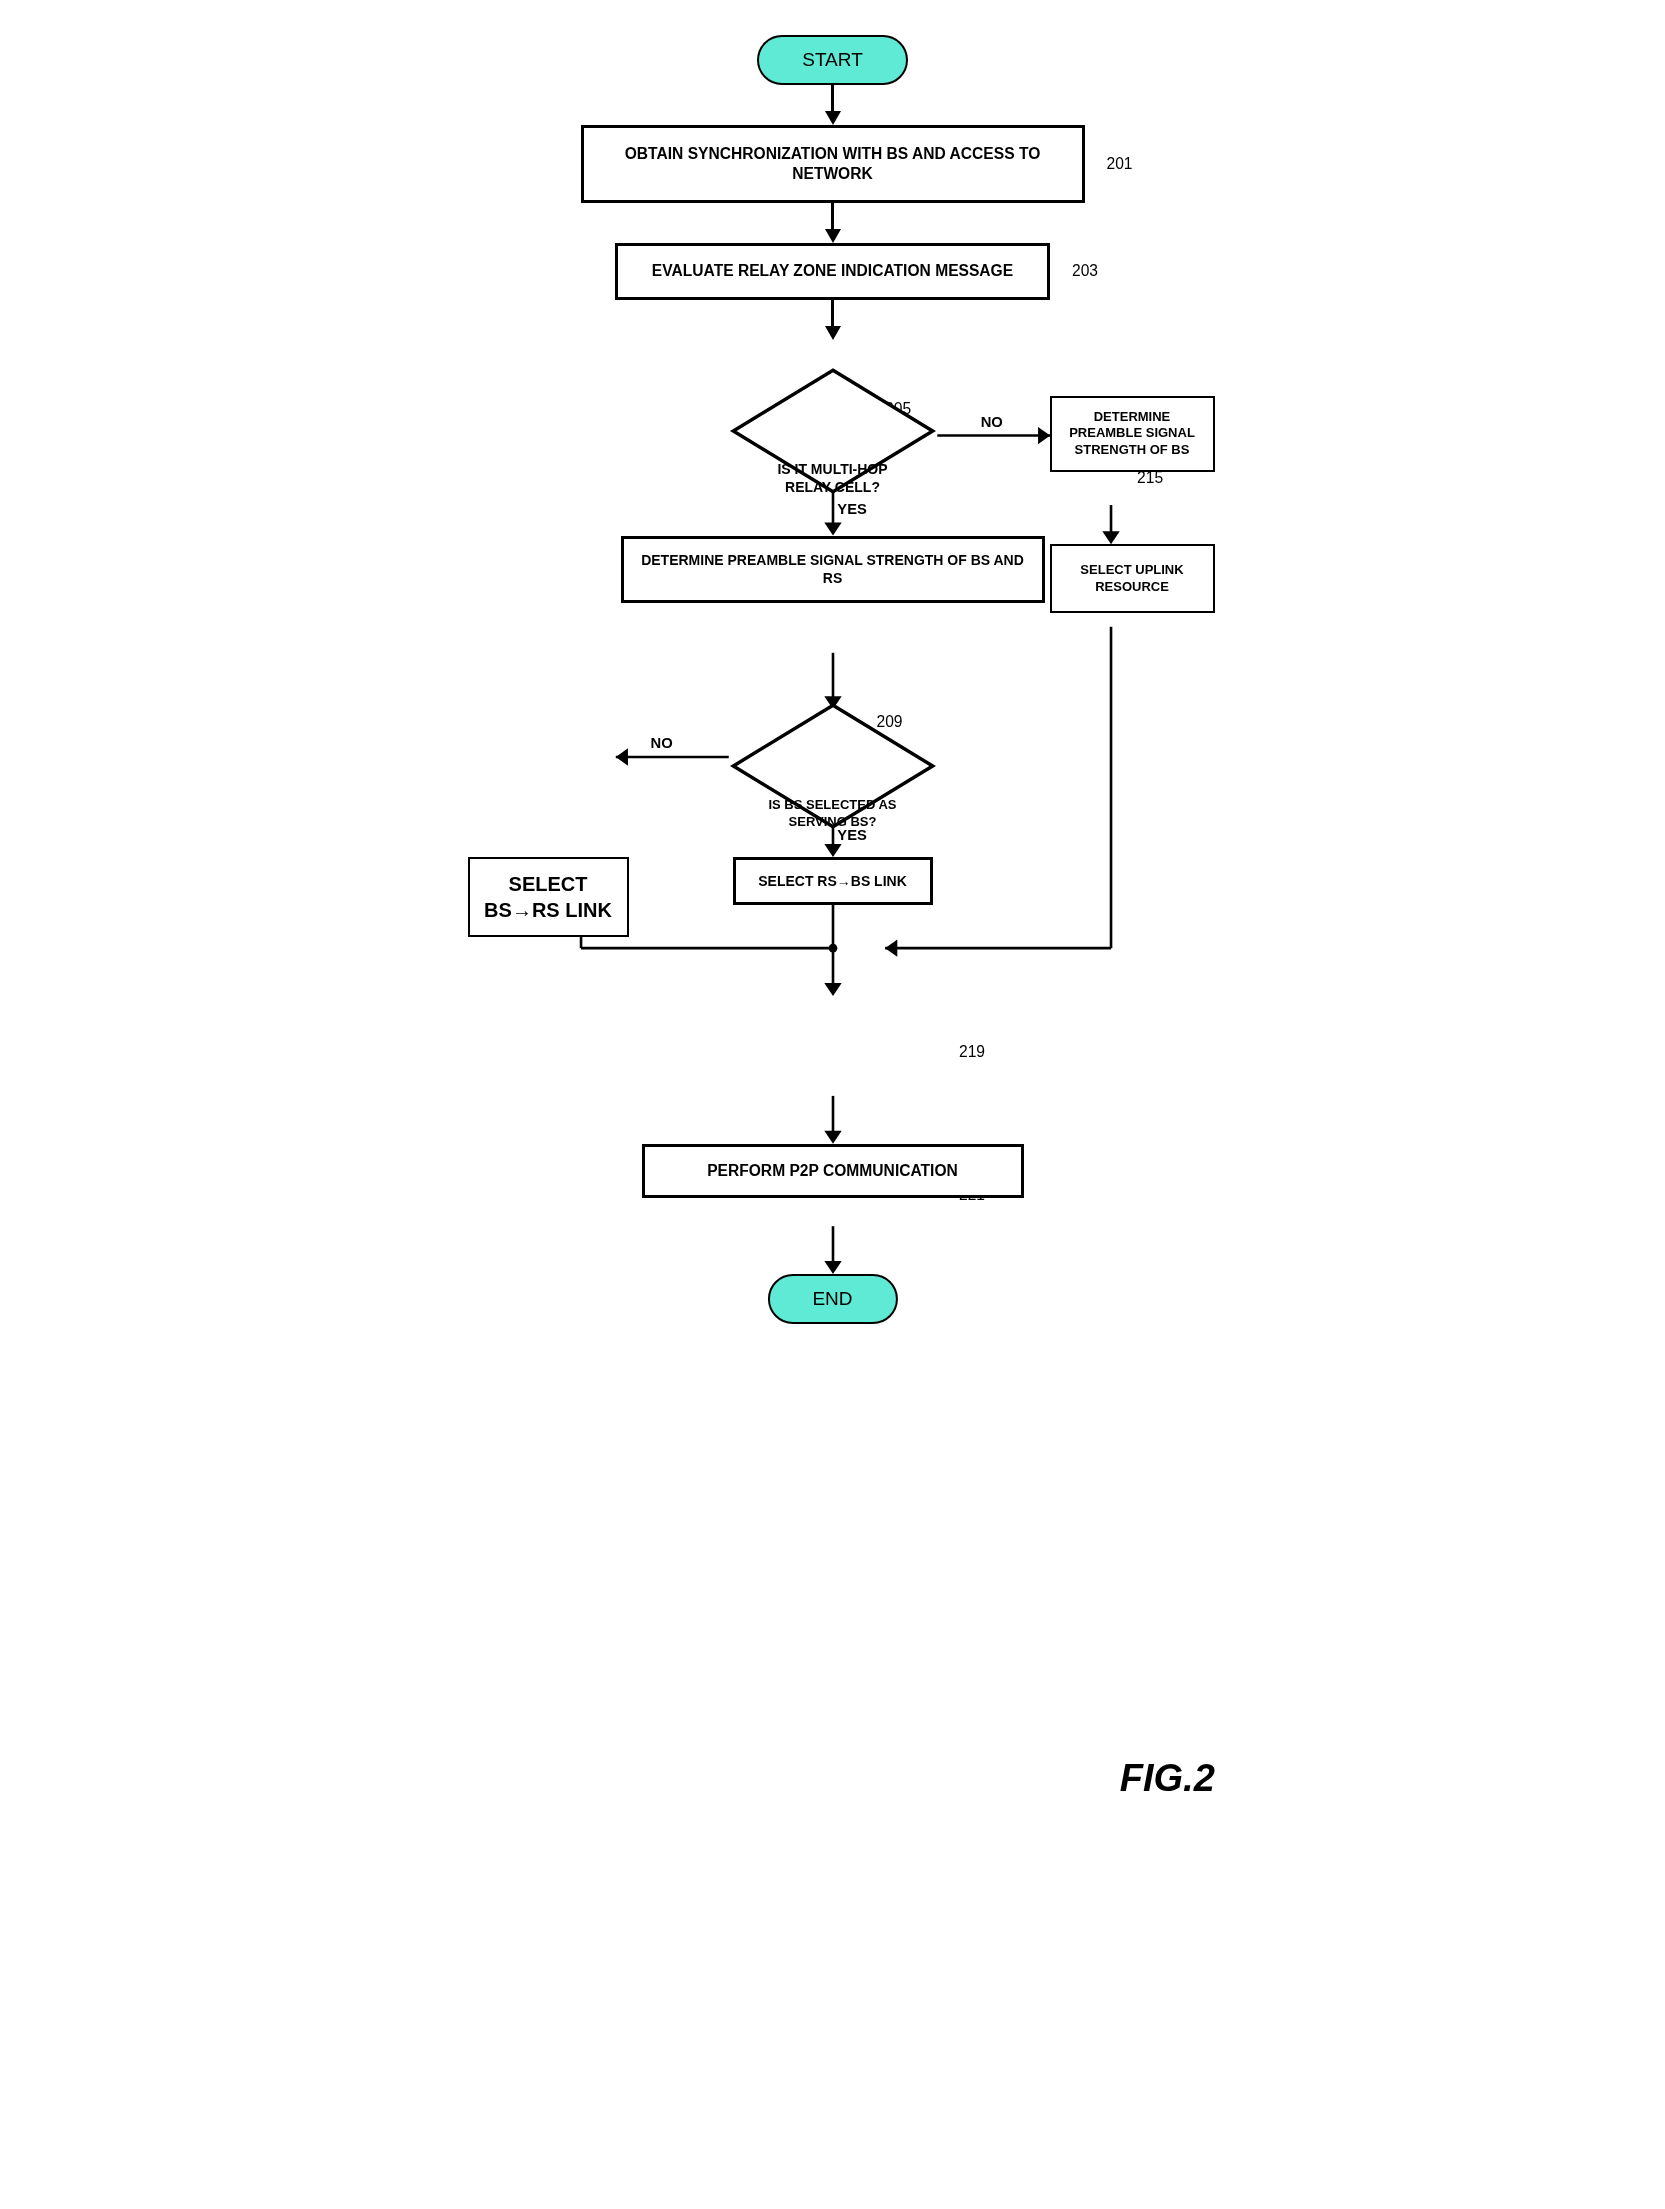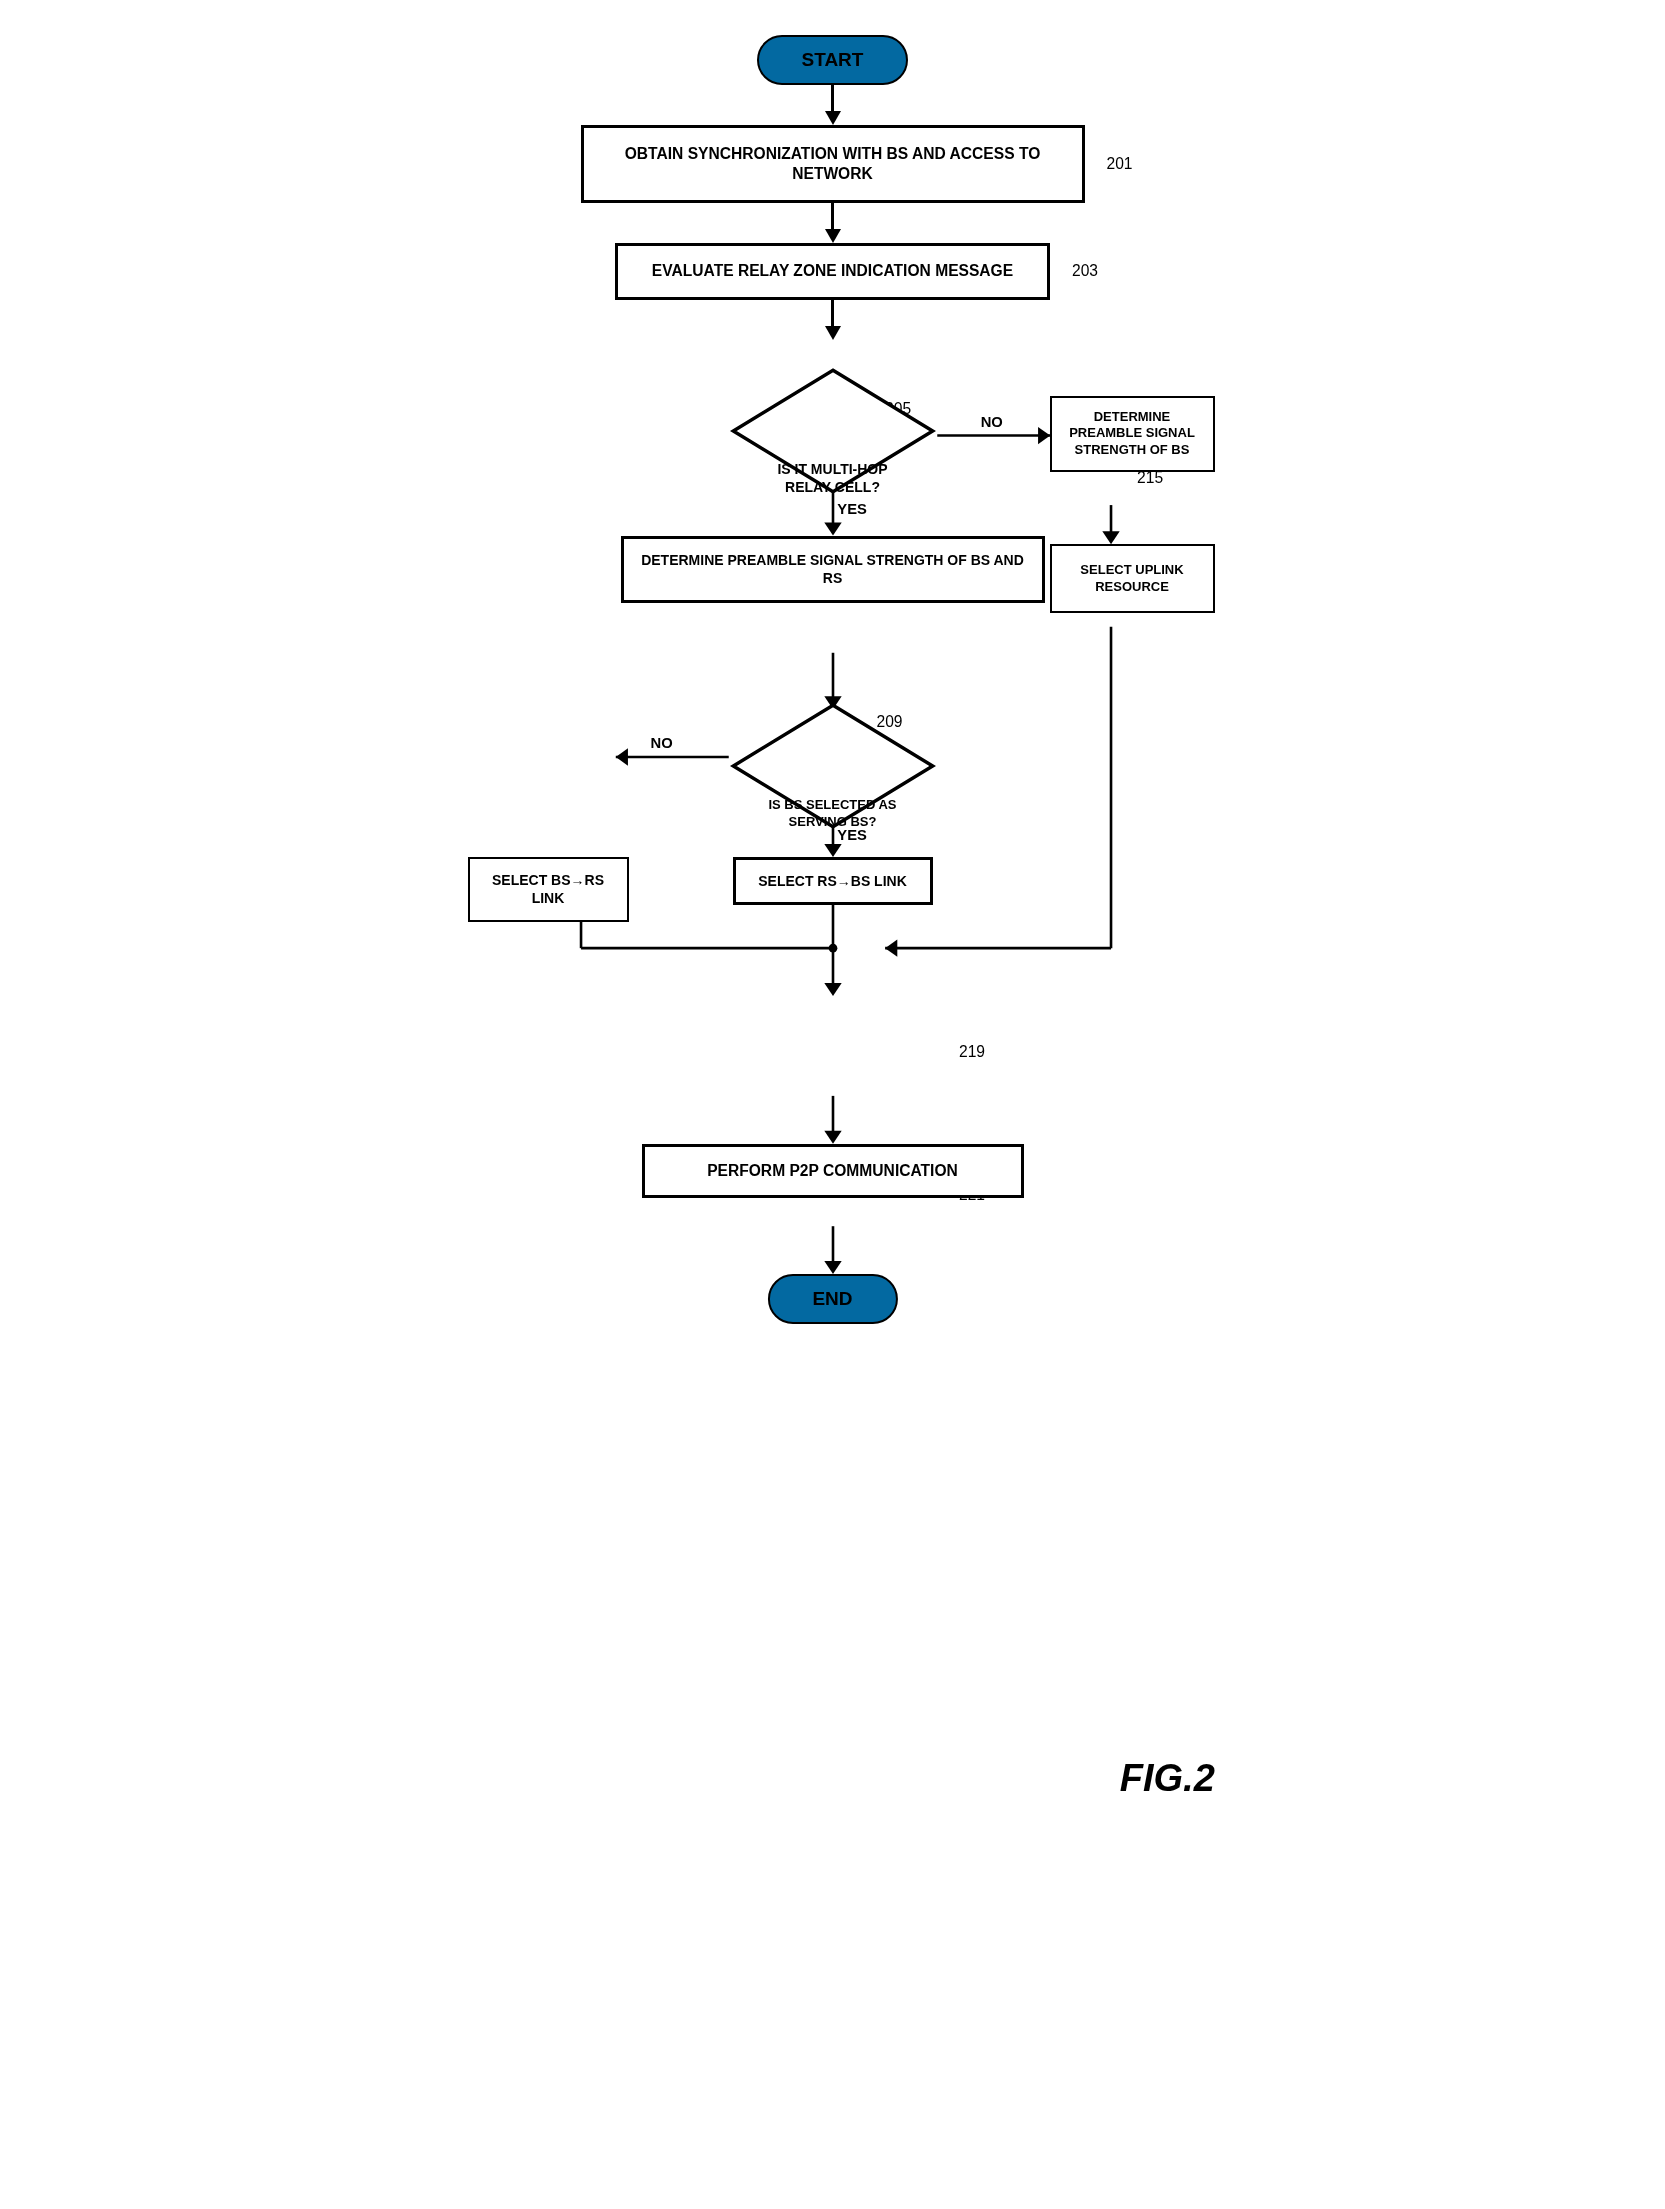--- a/index.html
+++ b/index.html
@@ -20,22 +20,22 @@
       flex-direction: column;
       align-items: center;
     }
     
     .rounded-rect {
       border: 2.6px solid #000;
       border-radius: 26px;
       padding: 10.4px 26px;
       text-align: center;
       font-size: 17.4px;
-      font-weight: bold;
-      background: #0369a1;
+      font-weight: normal;
+      background: #5eead4;
       white-space: nowrap;
     }
     .rect {
       border: 2.6px solid #000;
       padding: 12px 17.4px;
       text-align: center;
       font-size: 14.8px;
       font-weight: bold;
       background: #fff;
       line-height: 1.3;
@@ -210,21 +210,21 @@
         <div style="position:absolute; text-align:center; font-size:13px; font-weight:bold; line-height:1.3; width:135px;">IS BS SELECTED
 AS SERVING BS?</div>
       </div>
     </div>
 
     <div style="position:absolute; top:517px; left:50%; transform:translateX(-50%); width:200px;">
       <div class="rect thick" style="font-size:14px; padding:12px 8.7px;">SELECT RS→BS LINK</div>
     </div>
 
     <div style="position:absolute; top:517px; left:26px; width:161px;">
-      <div class="rect" style="font-size:14px; padding:12px 7px;">SELECT BS→RS LINK</div>
+      <div class="rect" style="font-size:20px; padding:12px 7px;">SELECT BS→RS LINK</div>
     </div>
 
 
     <div style="position:absolute; top:804px; left:50%; transform:translateX(-50%); width:382px;">
       <div class="rect thick" style="font-size:15.6px; padding:14px 8.7px;">PERFORM P2P COMMUNICATION</div>
     </div>
 
     <div style="position:absolute; top:934px; left:50%; transform:translateX(-50%);">
       <div class="rounded-rect" style="padding:12px 43px; font-size:19px;">END</div>
     </div>

